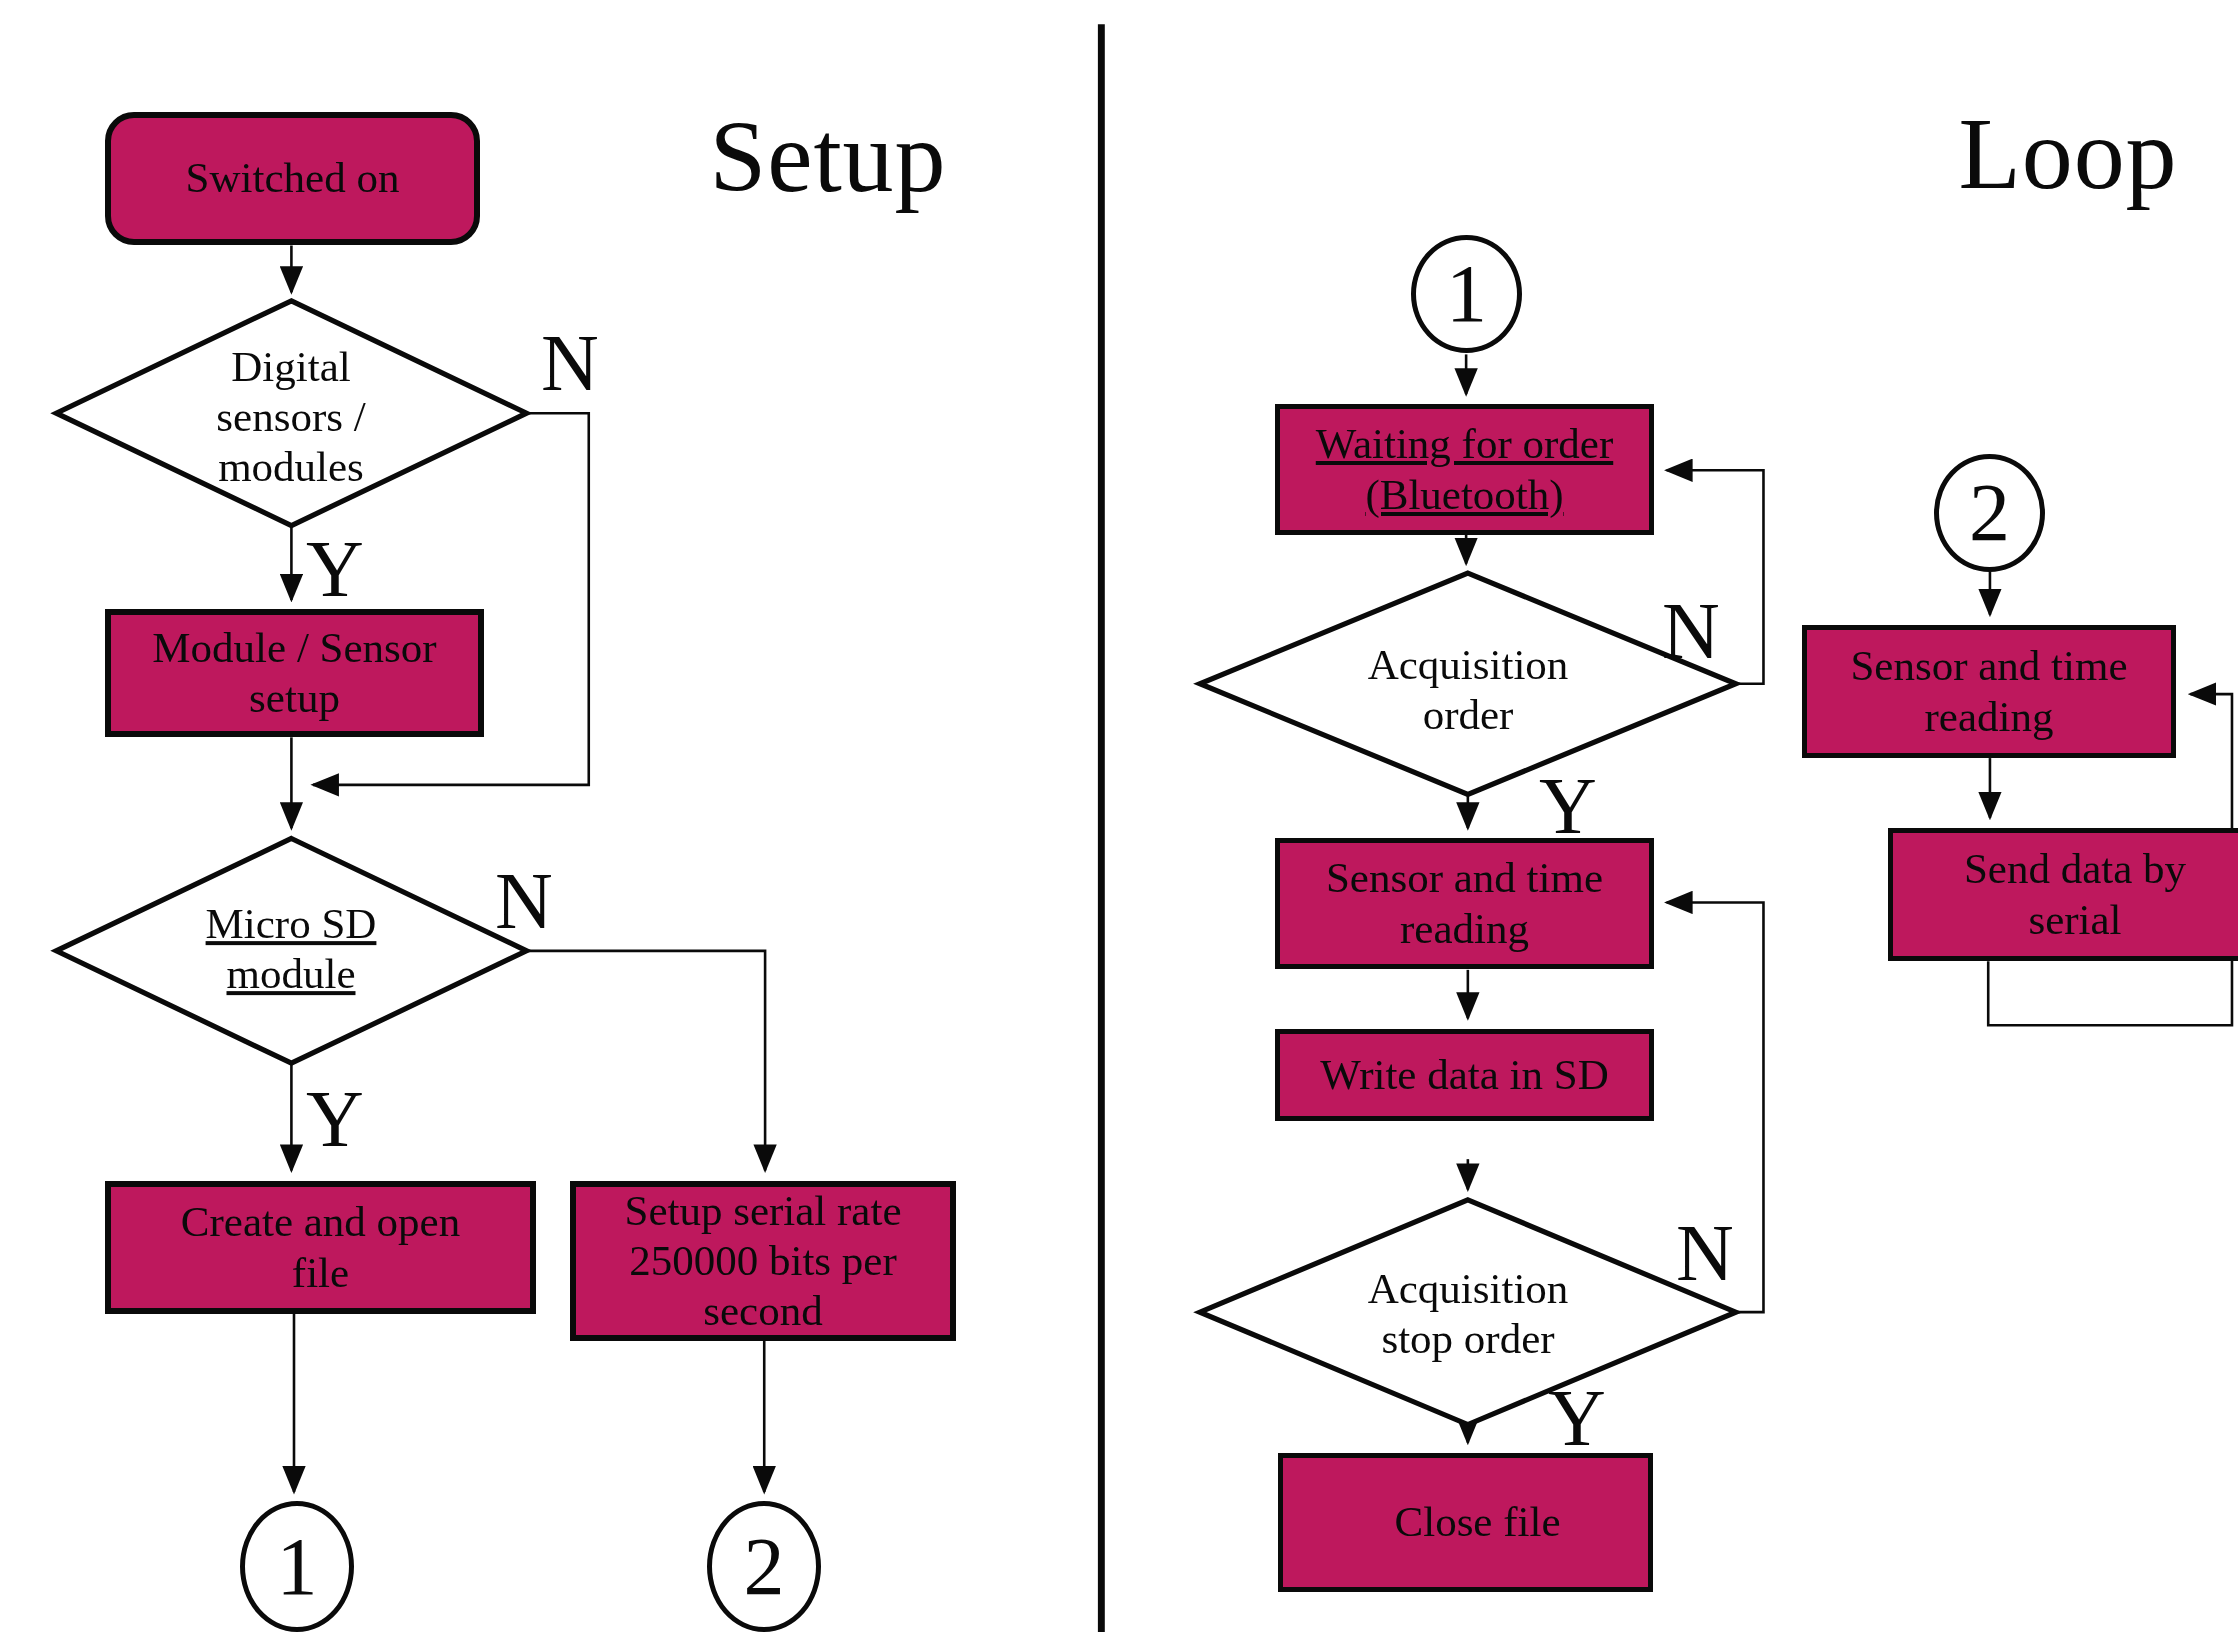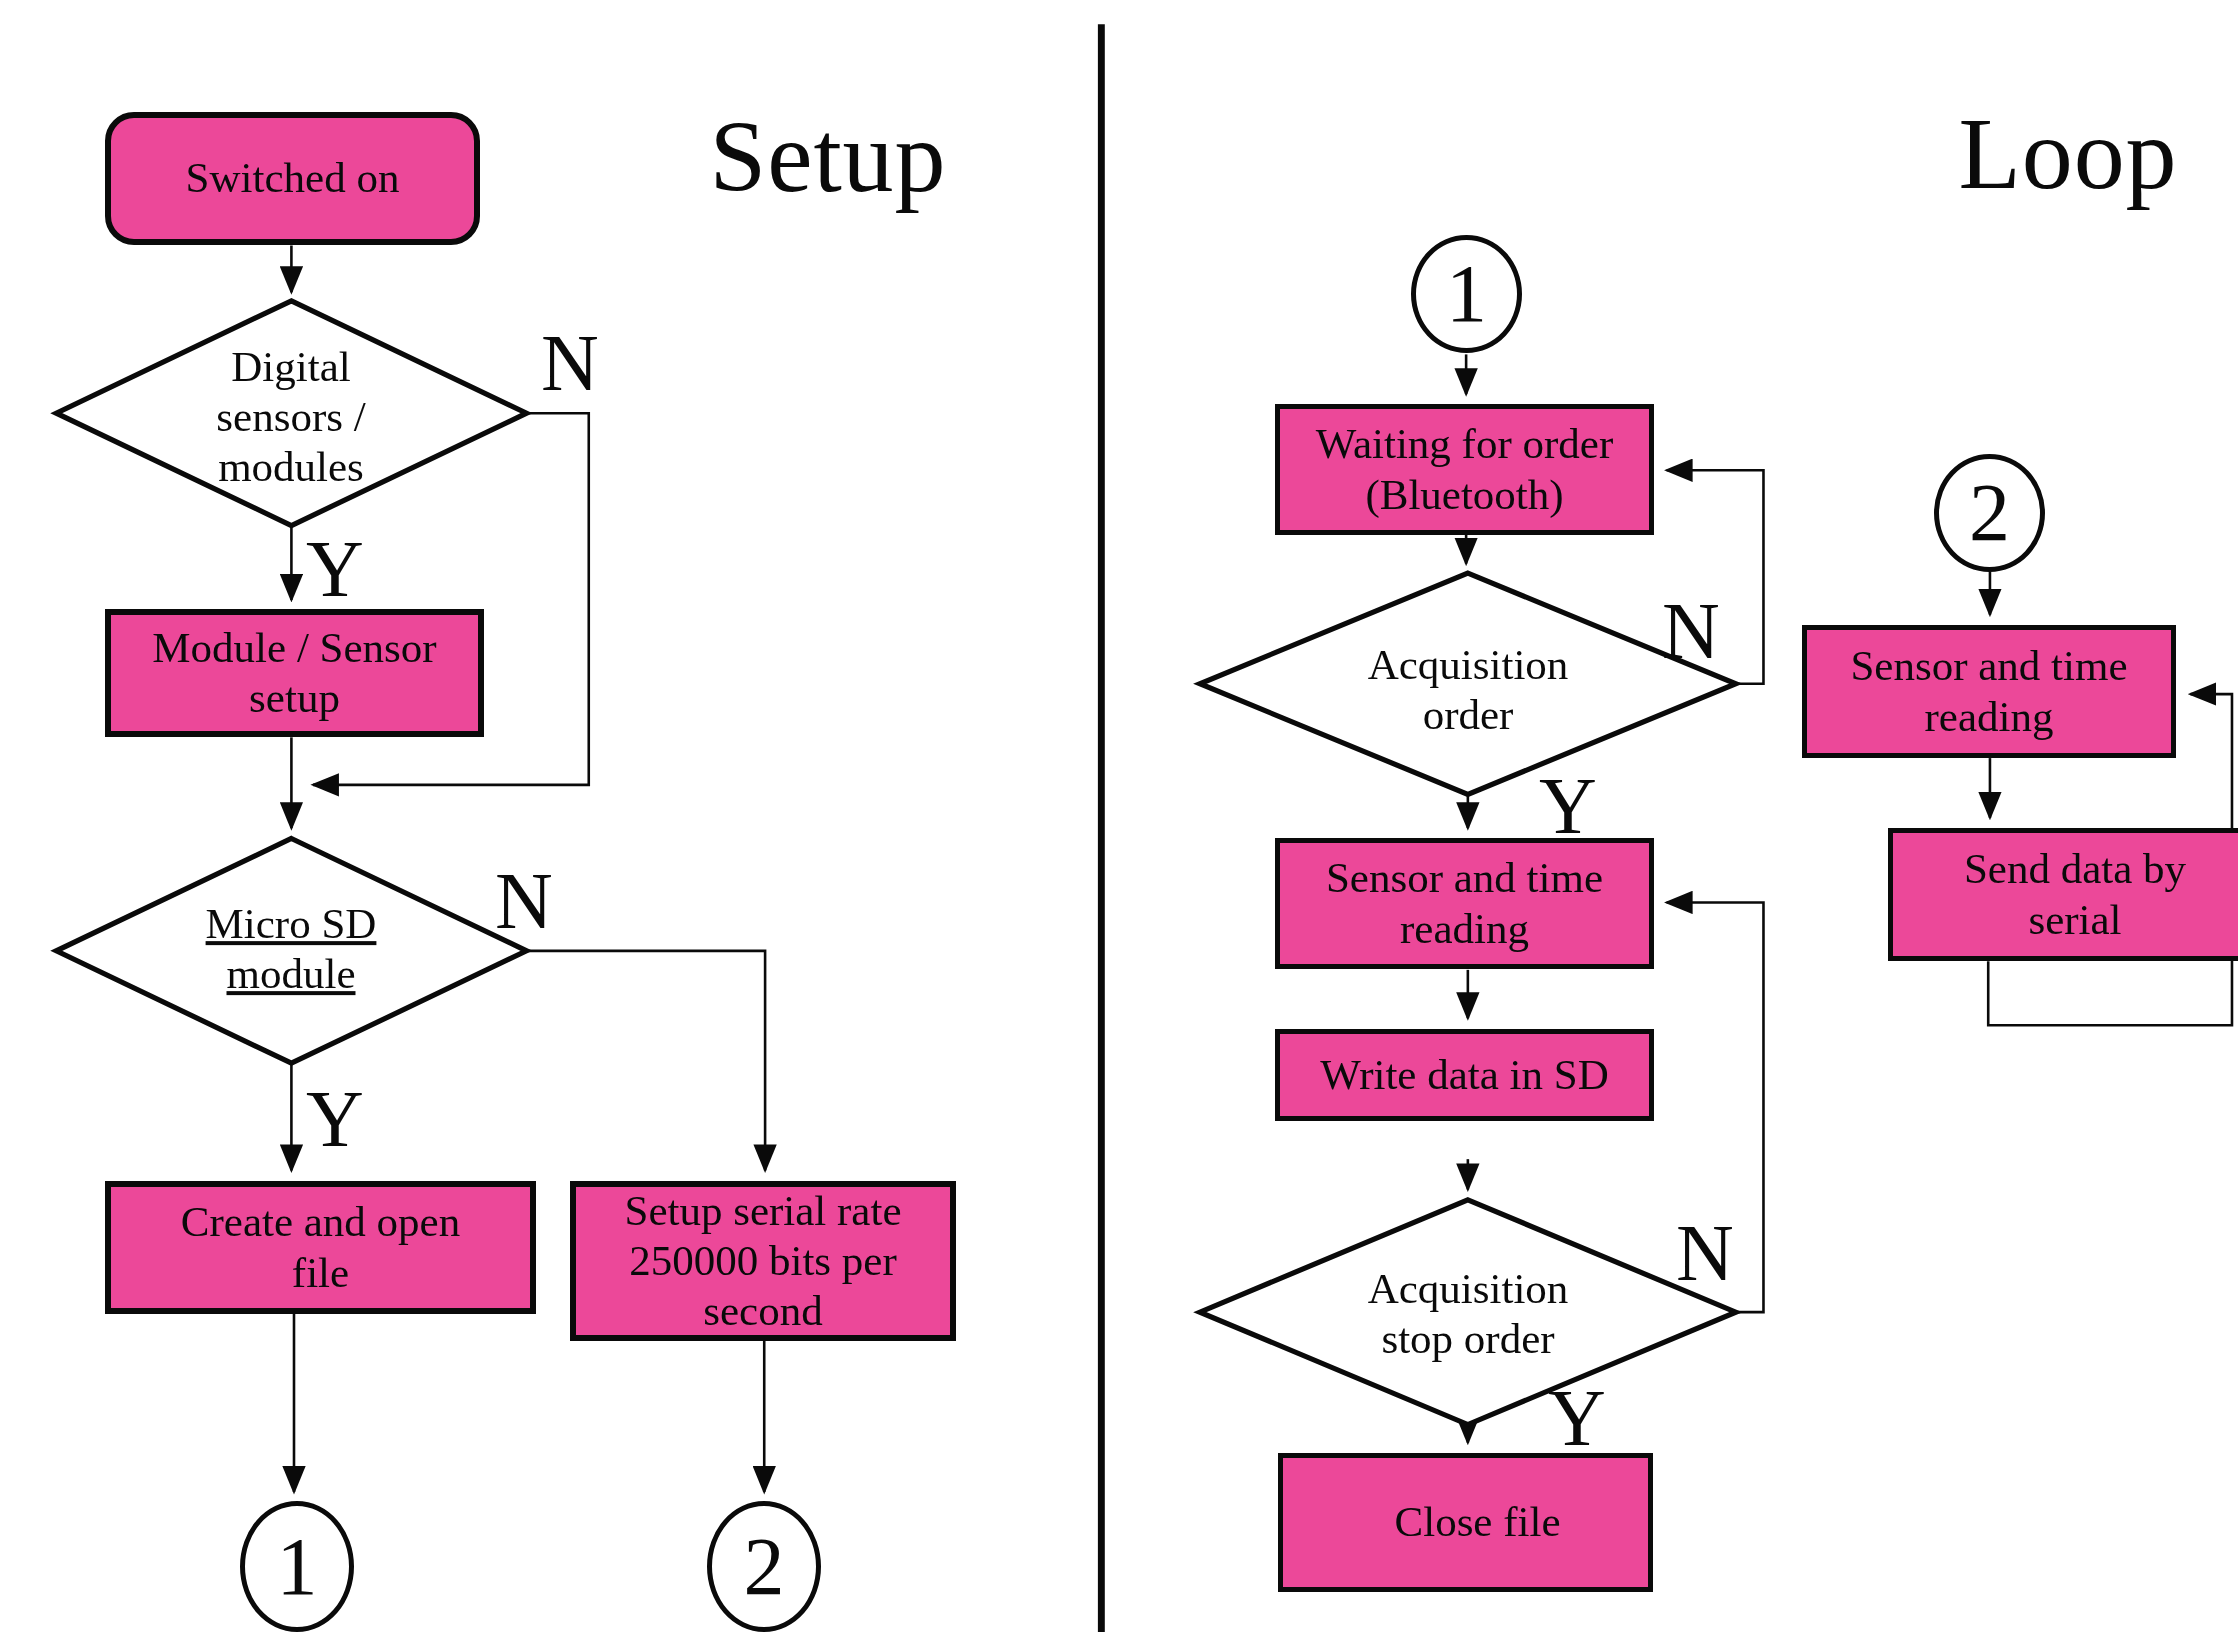--- a/index.html
+++ b/index.html
@@ -9,21 +9,21 @@
     background:#ffffff;
     font-family:"Liberation Serif","DejaVu Serif",serif;
     color:#0a0a0a;
     overflow:hidden;
   }
   svg.wires{position:absolute;left:0;top:0;width:2239px;height:1651px;z-index:1;}
   .box{
     position:absolute;z-index:2;
     box-sizing:border-box;
     border:6px solid #0a0a0a;
-    background:#ec4899;
+    background:#be185d;
     display:flex;align-items:center;justify-content:center;
     text-align:center;
     font-size:43px;line-height:1.17;
     white-space:pre-line;
   }
   .box.thin{border-width:5.2px;}
   .box.rounded{border-radius:29px;}
   .circle{
     position:absolute;z-index:2;
     box-sizing:border-box;
@@ -115,21 +115,21 @@
 
   <div class="box" style="left:570px;top:1181px;width:386px;height:160px;">Setup serial rate
 250000 bits per
 second</div>
 
   <div class="circle" style="left:240px;top:1501px;width:114px;height:131px;">1</div>
   <div class="circle" style="left:707px;top:1501px;width:114px;height:131px;">2</div>
 
   <div class="circle" style="left:1411px;top:235px;width:111px;height:118px;">1</div>
 
-  <div class="box thin" style="left:1275px;top:404px;width:379px;height:131px;">Waiting for order
+  <div class="box thin" style="left:1275px;top:404px;width:379px;height:131px;text-decoration:underline;">Waiting for order
 (Bluetooth)</div>
 
   <div class="dtext" style="left:1468px;top:690px;">Acquisition
 order</div>
   <div class="ny" style="left:1691px;top:631px;">N</div>
   <div class="ny" style="left:1568px;top:806px;">Y</div>
 
   <div class="box thin" style="left:1275px;top:838px;width:379px;height:131px;">Sensor and time
 reading</div>
 

